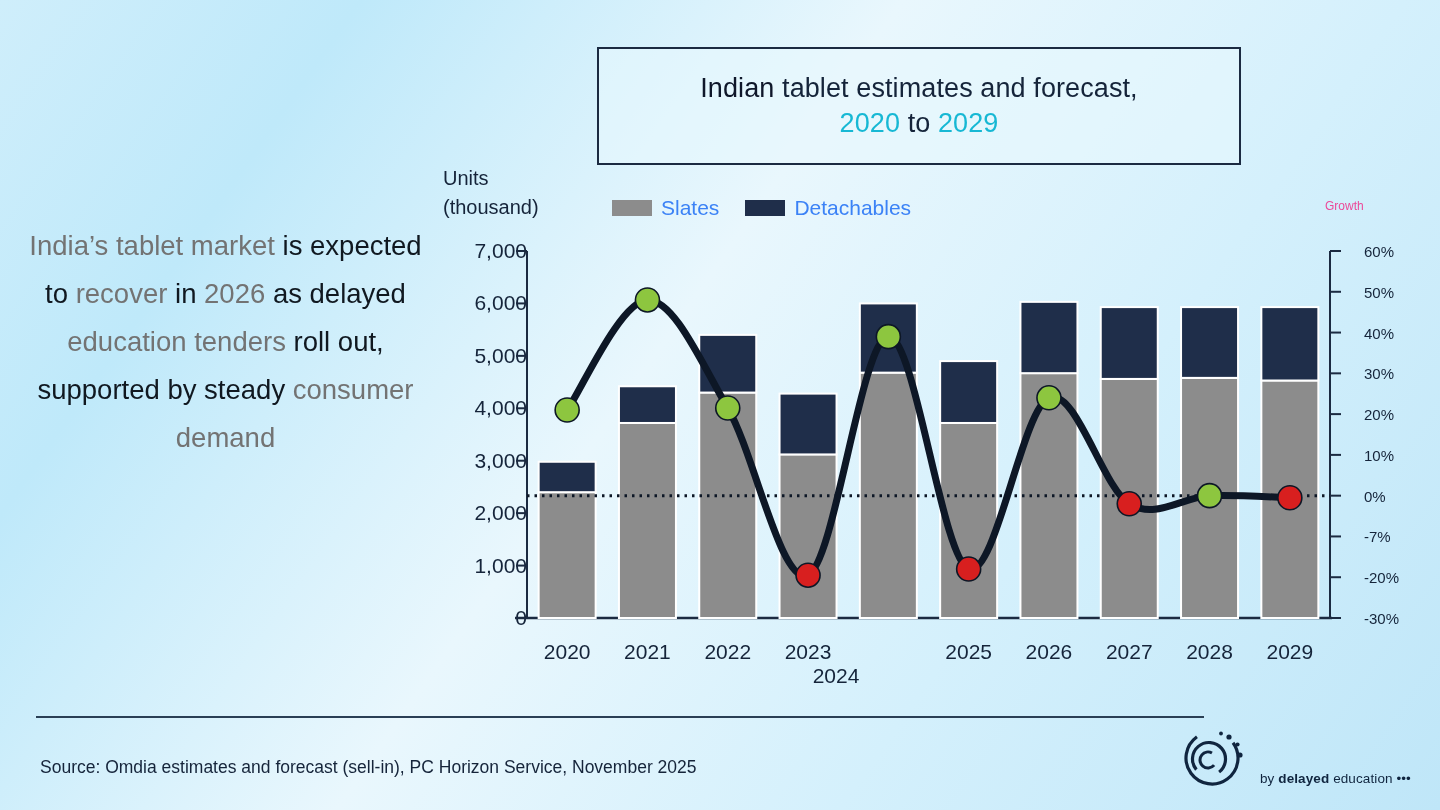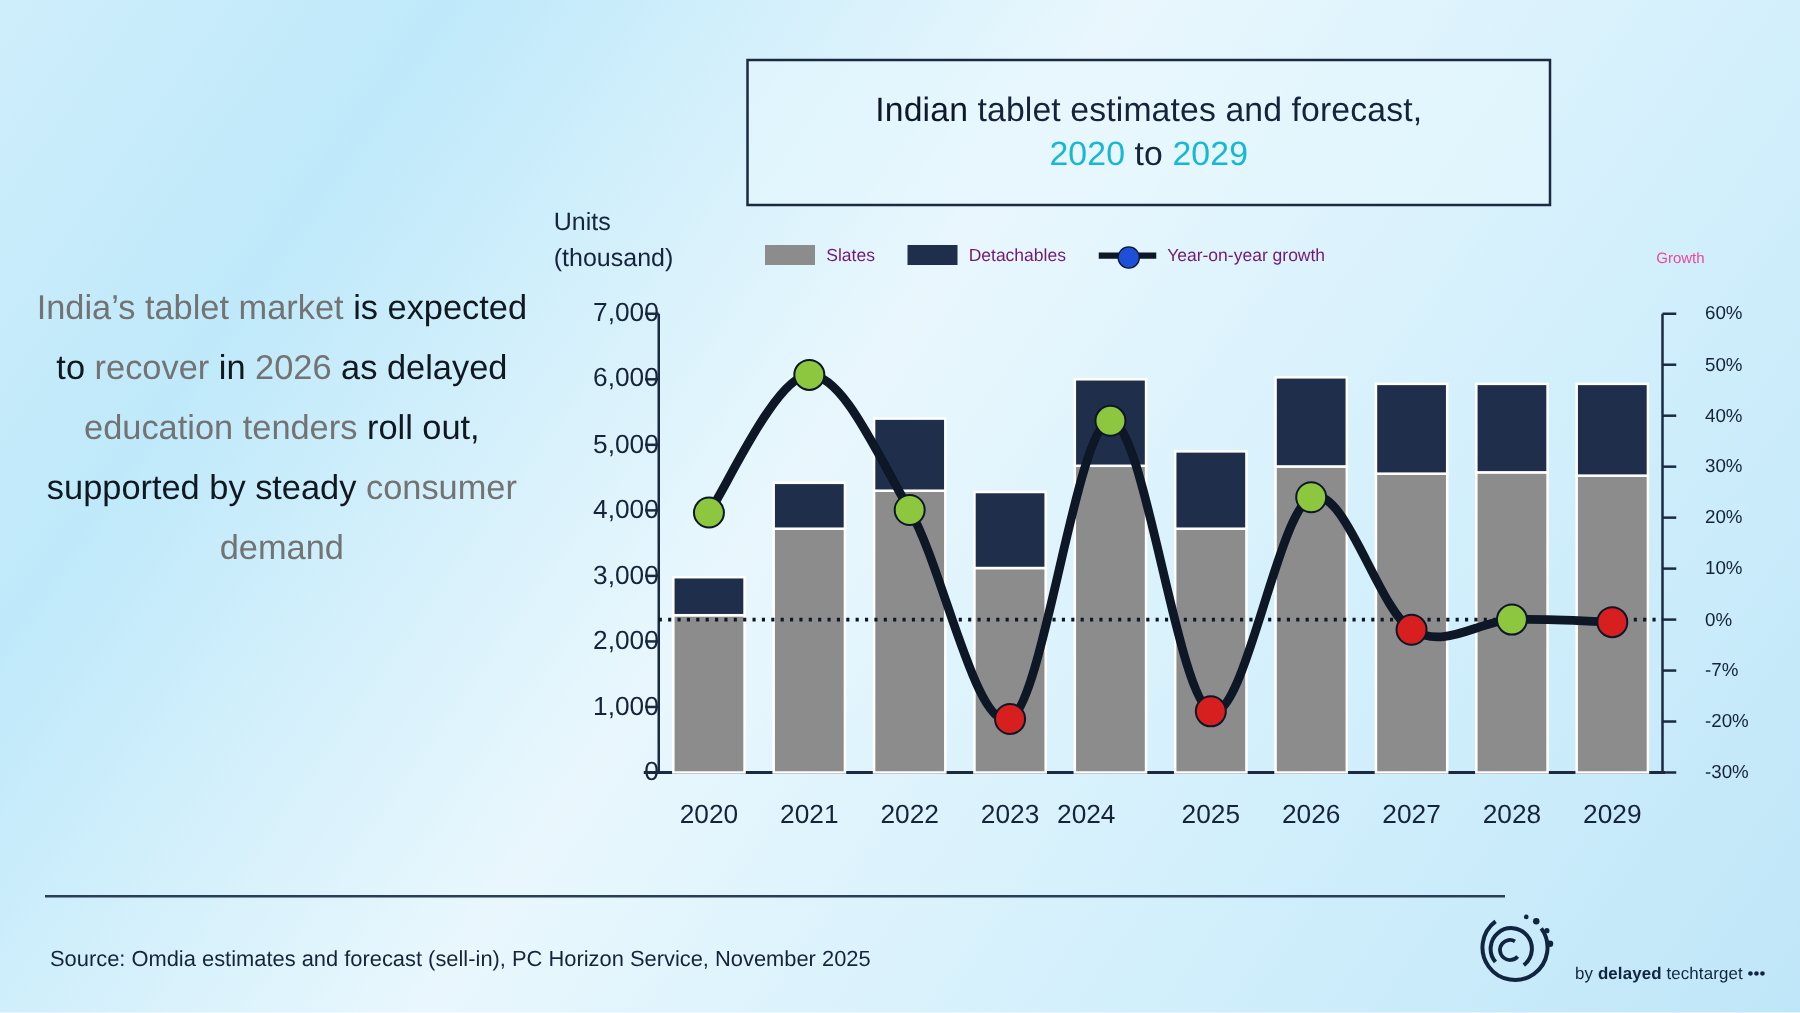--- a/index.html
+++ b/index.html
@@ -46,21 +46,21 @@
   }
   #growth-label {
     position: absolute; left: 1325px; top: 199px;
     font-size: 12px; color: #ec4899;
   }
 
   
   #legend {
     position: absolute; left: 612px; top: 196px;
     display: flex; align-items: center; gap: 26px;
-    font-size: 14px; color: #701a75;
+    font-size: 21px; color: #3b82f6;
   }
   .leg-item { display: flex; align-items: center; gap: 9px; }
   .swatch { width: 40px; height: 16px; display: block; }
   .leg-line { position: relative; width: 46px; height: 16px; display: block; }
   .leg-line::before {
     content: ""; position: absolute; left: 0; top: 6px; width: 46px; height: 4.5px;
     background: #0d1726;
   }
   .leg-line::after {
     content: ""; position: absolute; left: 15px; top: 1px; width: 16px; height: 16px;
@@ -124,24 +124,20 @@
 <div id="growth-label">Growth</div>
 
 <div id="legend">
     <div class="leg-item">
       <span class="swatch" style="background: rgb(140, 140, 140);"></span>
       <span>Slates</span>
     </div>
     <div class="leg-item">
       <span class="swatch" style="background: rgb(31, 46, 74);"></span>
       <span>Detachables</span>
-    </div>
-    <div class="leg-item">
-      <span class="leg-line"></span>
-      <span>Year-on-year growth</span>
     </div>
   </div>
 
 <div id="ylabels">
     <div class="ytick" style="top: 618px;">0</div>
     <div class="ytick" style="top: 565.571px;">1,000</div>
     <div class="ytick" style="top: 513.143px;">2,000</div>
     <div class="ytick" style="top: 460.714px;">3,000</div>
     <div class="ytick" style="top: 408.286px;">4,000</div>
     <div class="ytick" style="top: 355.857px;">5,000</div>
@@ -158,21 +154,21 @@
     <div class="rtick" style="top: 373.333px;">30%</div>
     <div class="rtick" style="top: 332.556px;">40%</div>
     <div class="rtick" style="top: 291.778px;">50%</div>
     <div class="rtick" style="top: 251px;">60%</div>
   </div>
 <div id="xlabels">
     <div class="xtick" style="left: 567.15px;">2020</div>
     <div class="xtick" style="left: 647.45px;">2021</div>
     <div class="xtick" style="left: 727.75px;">2022</div>
     <div class="xtick" style="left: 808.05px;">2023</div>
-    <div class="xtick" style="left: 869px;">2024</div>
+    <div class="xtick" style="left: 836px; margin-top: 24px;">2024</div>
     <div class="xtick" style="left: 968.65px;">2025</div>
     <div class="xtick" style="left: 1048.95px;">2026</div>
     <div class="xtick" style="left: 1129.25px;">2027</div>
     <div class="xtick" style="left: 1209.55px;">2028</div>
     <div class="xtick" style="left: 1289.85px;">2029</div>
   </div>
 
 <svg id="chart" viewBox="0 0 1440 810">
     <line x1="527" y1="251" x2="527" y2="618" stroke="#1b2a41" stroke-width="2"></line>
     <line x1="1330" y1="251" x2="1330" y2="618" stroke="#1b2a41" stroke-width="2"></line>
@@ -256,15 +252,15 @@
   <svg width="72" height="60" viewBox="0 0 72 60">
     <circle cx="34" cy="30" r="26" fill="none" stroke="#10253f" stroke-width="3.2" stroke-dasharray="122 42" transform="rotate(-36 34 30)"></circle>
     <circle cx="31" cy="31" r="16.5" fill="none" stroke="#10253f" stroke-width="3.2" stroke-dasharray="78 26" transform="rotate(140 31 31)"></circle>
     <circle cx="30" cy="32" r="8" fill="none" stroke="#10253f" stroke-width="3" stroke-dasharray="36 16" transform="rotate(40 30 32)"></circle>
     <circle cx="51" cy="9" r="2.6" fill="#10253f"></circle>
     <circle cx="59.5" cy="16.5" r="2.1" fill="#10253f"></circle>
     <circle cx="62" cy="27" r="2.6" fill="#10253f"></circle>
     <circle cx="43" cy="5.5" r="1.9" fill="#10253f"></circle>
   </svg>
   <div id="logo-tag">
-    <span>by </span><b>delayed</b><span> techtarget</span><span> •••</span>
+    <span>by </span><b>delayed</b><span> education</span><span> •••</span>
   </div>
 </div>
 
 </body></html>

